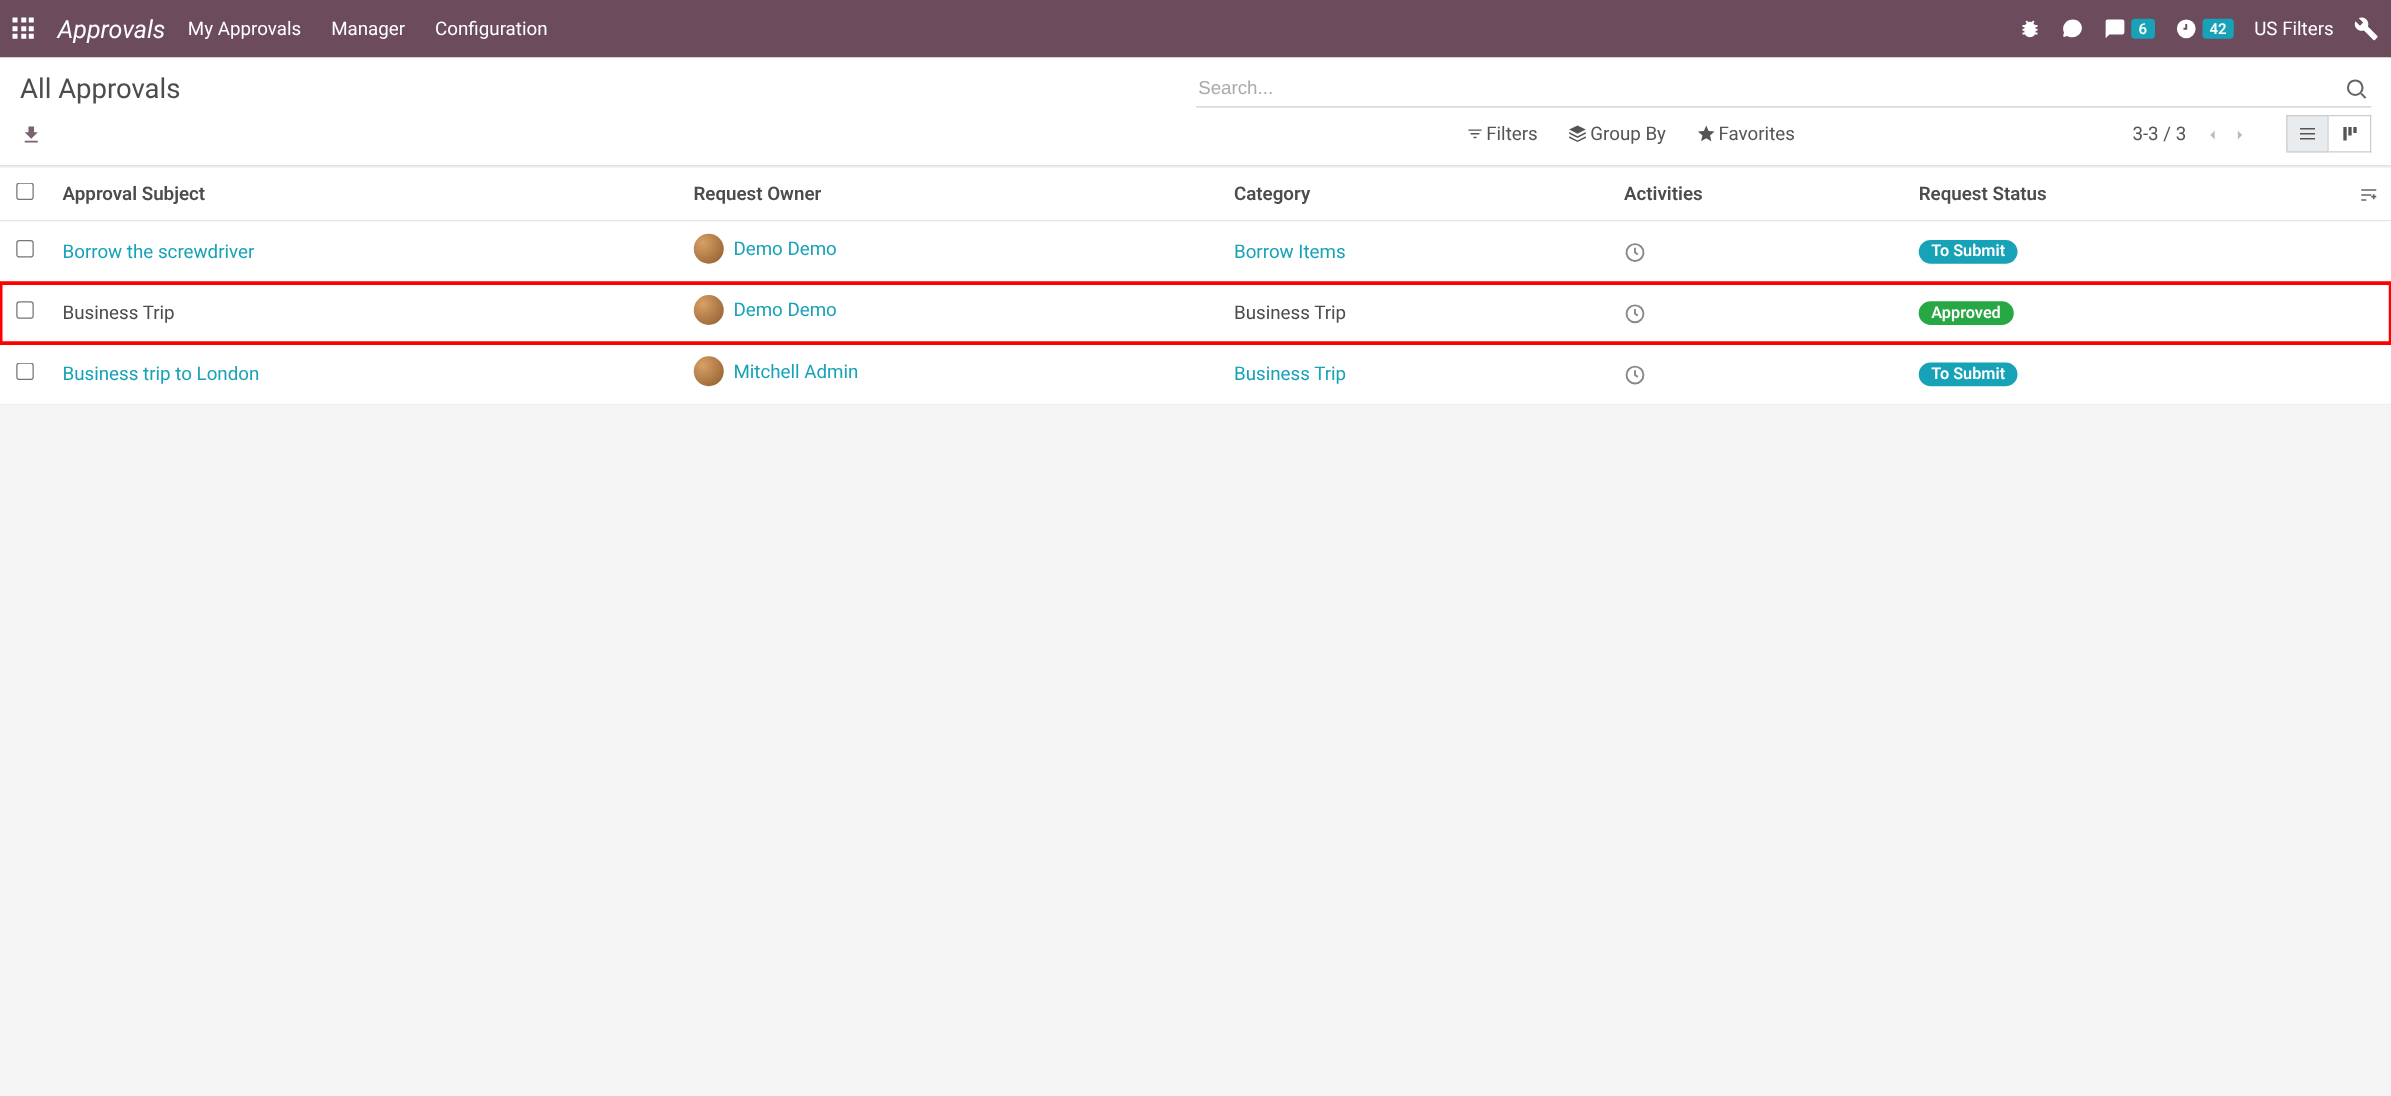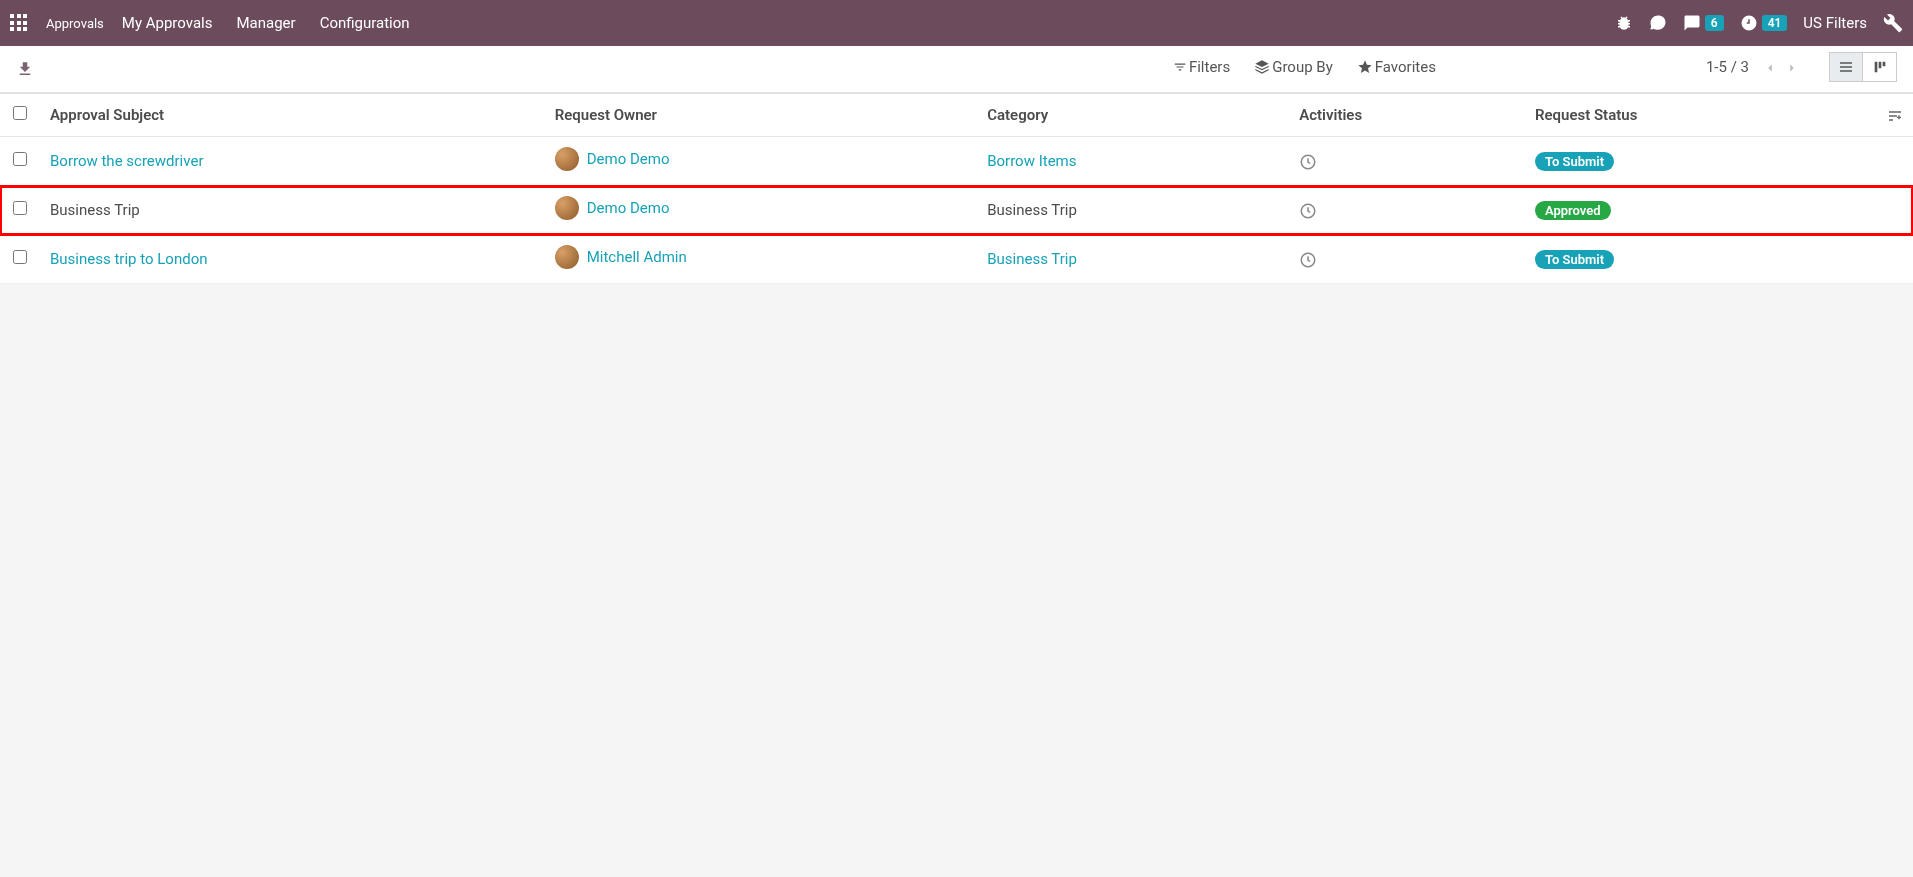--- a/index.html
+++ b/index.html
@@ -10,21 +10,21 @@
     background: #6b4b5c;
     height: 46px;
     display: flex;
     align-items: center;
     padding: 0 10px;
     color: #fff;
   }
   .topnav-left { display: flex; align-items: center; gap: 18px; }
   .apps-icon { width: 18px; height: 18px; display: grid; grid-template-columns: repeat(3, 1fr); grid-template-rows: repeat(3,1fr); gap: 2px; cursor: pointer; }
   .apps-icon span { background: #fff; width: 4px; height: 4px; }
-  .app-title { font-size: 13px; font-weight: 400; cursor: pointer; }
+  .app-title { font-size: 20px; font-weight: 400; cursor: pointer; font-style: italic; }
   .nav-links { display: flex; gap: 24px; }
   .nav-link { color: #fff; font-size: 15px; cursor: pointer; }
   .topnav-right { margin-left: auto; display: flex; align-items: center; gap: 16px; font-size: 15px; }
   .icon-btn { cursor: pointer; display: inline-flex; align-items: center; fill: #fff; color: #fff; }
   .badge-group { display: inline-flex; align-items: center; gap: 4px; }
   .badge { background: #17a2b8; color: #fff; font-size: 12px; padding: 1px 6px; border-radius: 3px; font-weight: 600; }
   .company-name { cursor: pointer; }
   .user-block { display: inline-flex; align-items: center; gap: 8px; cursor: pointer; }
   .avatar { width: 26px; height: 26px; border-radius: 50%; background: radial-gradient(circle at 30% 30%, #d9a066, #8b5a2b); border: 1px solid #fff3; }
 
@@ -110,32 +110,44 @@
           </svg>
       </span>
       <span class="badge">6</span>
     </span>
     <span class="badge-group">
       <span class="icon-btn">
         <svg width="18" height="18" viewBox="0 0 24 24" fill="currentColor">
             <path d="M12 2a10 10 0 100 20 10 10 0 000-20zm1 11h-4v-2h2V7h2v6z"></path>
           </svg>
       </span>
-      <span class="badge">41</span>
+      <span class="badge">42</span>
     </span>
     <span class="company-name">US Filters</span>
     <span class="icon-btn">
       <svg width="20" height="20" viewBox="0 0 24 24" fill="currentColor">
           <path d="M22.7 19l-9.1-9.1c.9-2.3.4-5-1.5-6.9-2-2-5-2.4-7.4-1.3L9 6 6 9 1.6 4.7C.4 7.1.9 10.1 2.9 12.1c1.9 1.9 4.6 2.4 6.9 1.5l9.1 9.1c.4.4 1 .4 1.4 0l2.3-2.3c.5-.4.5-1.1.1-1.4z"></path>
         </svg>
     </span>
   </div>
 </div>
 
 <div class="control-panel">
+  <div class="cp-row1">
+    <div class="breadcrumb-title">All Approvals</div>
+    <div class="search-area">
+      <input class="search-input" type="text" placeholder="Search..." style="">
+      <span class="search-icon">
+        <svg width="20" height="20" viewBox="0 0 24 24" fill="none" stroke="currentColor" stroke-width="2">
+            <circle cx="11" cy="11" r="7"></circle>
+            <line x1="21" y1="21" x2="16.65" y2="16.65"></line>
+          </svg>
+      </span>
+    </div>
+  </div>
   <div class="cp-row2">
     <span class="export-icon">
       <svg width="18" height="18" viewBox="0 0 24 24" fill="currentColor">
           <path d="M19 9h-4V3H9v6H5l7 7 7-7zM5 18v2h14v-2H5z"></path>
         </svg>
     </span>
     <div class="filter-group">
       <span class="filter-btn">
         <svg width="14" height="14" viewBox="0 0 24 24" fill="currentColor">
             <path d="M10 18h4v-2h-4v2zM3 6v2h18V6H3zm3 7h12v-2H6v2z"></path>
@@ -149,21 +161,21 @@
         <span>Group By</span>
       </span>
       <span class="filter-btn">
         <svg width="16" height="16" viewBox="0 0 24 24" fill="currentColor">
             <path d="M12 17.27L18.18 21l-1.64-7.03L22 9.24l-7.19-.61L12 2 9.19 8.63 2 9.24l5.46 4.73L5.82 21z"></path>
           </svg>
         <span>Favorites</span>
       </span>
     </div>
     <div class="pager-group">
-      <span>1-5 / 3</span>
+      <span>3-3 / 3</span>
       <span class="pager-arrows">
         <span class="pager-arrow">
           <svg width="14" height="14" viewBox="0 0 24 24" fill="currentColor">
               <path d="M15 6l-6 6 6 6V6z"></path>
             </svg>
         </span>
         <span class="pager-arrow">
           <svg width="14" height="14" viewBox="0 0 24 24" fill="currentColor">
               <path d="M9 6l6 6-6 6V6z"></path>
             </svg>

